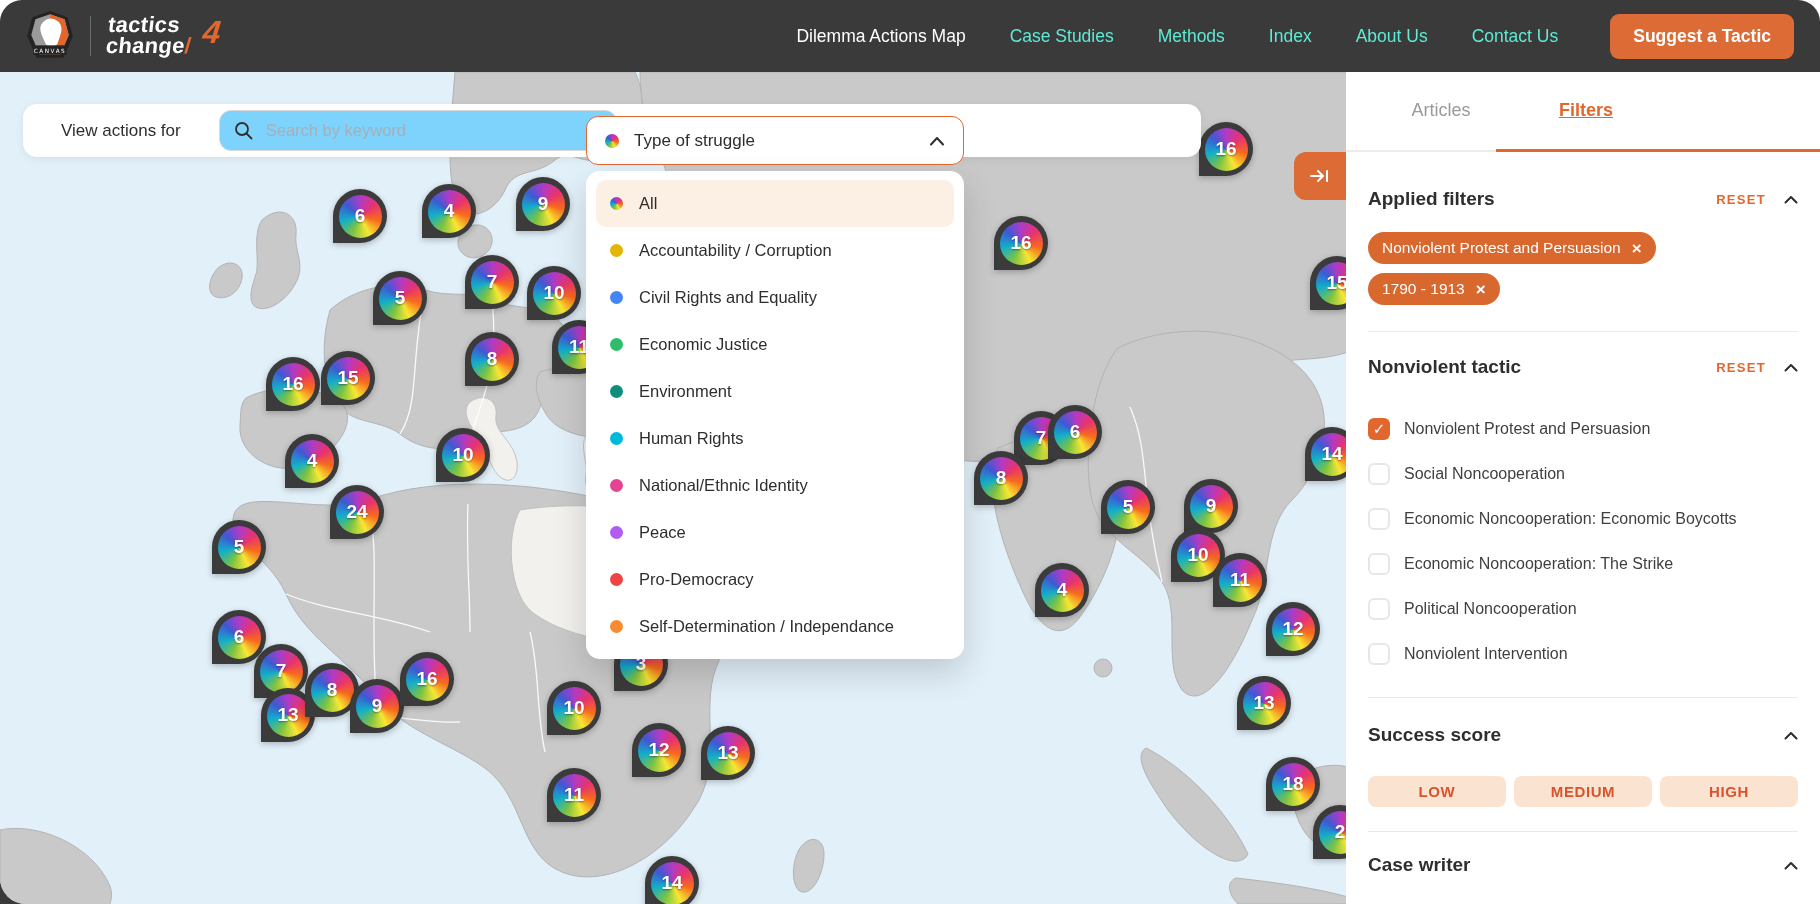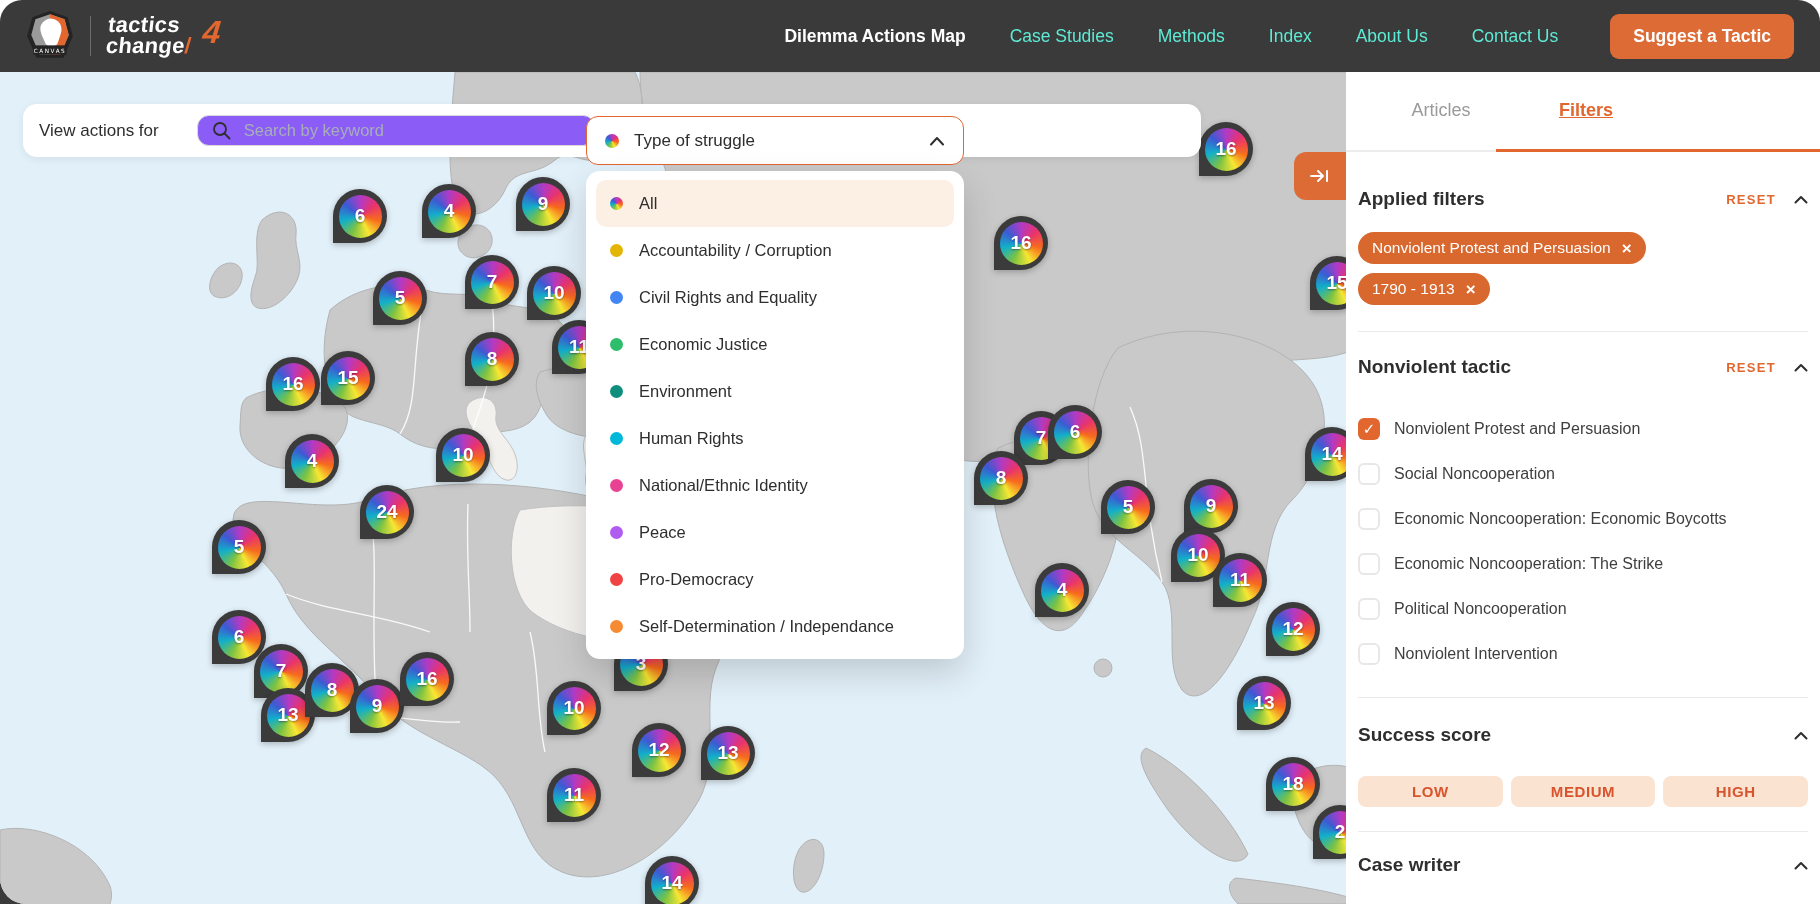--- a/index.html
+++ b/index.html
@@ -12,43 +12,43 @@
           border-radius:22px 22px 0 0;display:flex;align-items:center;padding:0 26px;box-sizing:border-box;z-index:30;}
   .brand{display:flex;align-items:center;gap:16px;}
   .brand-badge{flex:0 0 auto;}
   .brand-sep{width:1px;height:40px;background:#6b6b6b;}
   .brand-word{position:relative;transform:skewX(-6deg);line-height:0.94;padding-right:26px;}
   .brand-line{display:block;font-weight:800;font-size:22px;color:#fff;letter-spacing:.3px;}
   .brand-four{position:absolute;right:-2px;top:1px;font-size:32px;font-weight:800;font-style:italic;color:#E2672F;line-height:1;}
   .brand-slash{color:#E2672F;font-weight:800;}
   .nav-menu{margin-left:auto;display:flex;align-items:center;gap:44px;}
   .nav-item{font-size:17.5px;color:#5eead4;cursor:pointer;white-space:nowrap;}
-  .nav-item.active{color:#fff;font-weight:700;}
+  .nav-item.active{color:#fff;font-weight:400;}
   .nav-cta{margin-left:52px;background:#DD6B35;color:#fff;font-size:17.5px;font-weight:700;
            padding:12px 23px;border-radius:9px;border:none;cursor:pointer;white-space:nowrap;}
 
   
   .corner-dark{position:absolute;left:0;bottom:0;width:36px;height:36px;background:#3A3A3A;z-index:0;}
   .map-wrap{position:absolute;top:72px;left:0;width:1820px;height:832px;background:#E2F0F9;
             overflow:hidden;border-radius:0 0 0 26px;z-index:1;}
   .map-wrap svg{position:absolute;inset:0;}
 
   .pin{position:absolute;width:54px;height:54px;background:#3B3B3B;border-radius:50% 50% 50% 0;
        transform:translate(-50%,-50%);display:flex;align-items:center;justify-content:center;
        box-shadow:0 2px 6px rgba(0,0,0,.25);z-index:2;text-align:center;}
   .pin-dot{width:43px;height:43px;border-radius:50%;display:flex;align-items:center;justify-content:center;
        background:conic-gradient(from 0deg,#B23AC4,#E8336E,#F76B1C,#F7E733,#7CC243,#12AFC9,#3D5AD3,#B23AC4);}
   .pin-count{font-size:19px;font-weight:700;color:#fff;text-shadow:0 1px 2px rgba(0,0,0,.4);}
 
   
   .toolbar{position:absolute;left:23px;top:104px;width:1178px;height:53px;background:#fff;border-radius:14px;
-           box-shadow:0 2px 8px rgba(0,0,0,.07);display:flex;align-items:center;padding:0 16px;box-sizing:border-box;z-index:5;}
+           box-shadow:0 2px 8px rgba(0,0,0,.07);display:flex;align-items:center;padding:0 38px;box-sizing:border-box;z-index:5;}
   .toolbar-label{font-size:17px;color:#2E2E2E;font-weight:500;white-space:nowrap;}
-  .searchbox{margin-left:38px;width:398px;height:31px;border:1px solid #D9D9D9;border-radius:12px;
-             display:flex;align-items:center;padding:0 14px;gap:11px;box-sizing:border-box;background:#8b5cf6;}
+  .searchbox{margin-left:38px;width:398px;height:41px;border:1px solid #D9D9D9;border-radius:12px;
+             display:flex;align-items:center;padding:0 14px;gap:11px;box-sizing:border-box;background:#7dd3fc;}
   .searchbox input{border:none;outline:none;flex:1;font-size:16.5px;color:#2E2E2E;background:transparent;
              font-family:"Liberation Sans","DejaVu Sans",sans-serif;}
   .searchbox input::placeholder{color:#A7AEB8;}
 
   .select{position:absolute;left:586px;top:116px;width:378px;height:49px;background:#fff;border:1.5px solid #E2672F;
           border-radius:12px;display:flex;align-items:center;padding:0 18px;gap:15px;box-sizing:border-box;z-index:6;cursor:pointer;}
   .select-label{font-size:17px;color:#2E2E2E;flex:1;}
   .dot{width:14px;height:14px;border-radius:50%;flex:0 0 auto;}
   .dot.rainbow{background:conic-gradient(from 0deg,#B23AC4,#E8336E,#F76B1C,#F7E733,#7CC243,#12AFC9,#3D5AD3,#B23AC4);}
 
@@ -63,21 +63,21 @@
   .collapse-btn{position:absolute;top:152px;right:474px;width:52px;height:48px;background:#DD6B35;
         border:none;border-radius:12px 0 0 12px;display:flex;align-items:center;justify-content:center;cursor:pointer;z-index:25;}
 
   
   .sidebar{position:absolute;top:72px;right:0;width:474px;bottom:0;background:#fff;z-index:20;box-sizing:border-box;margin-left:12px;}
   .tabs{position:relative;height:78px;border-bottom:2px solid #ECECEC;}
   .tab{position:absolute;top:0;height:76px;display:flex;align-items:center;justify-content:center;font-size:18px;cursor:pointer;}
   .tab-articles{left:0;width:190px;color:#9A9A9A;}
   .tab-filters{left:160px;width:160px;color:#E2672F;font-weight:700;text-decoration:underline;}
   .tab-underline{position:absolute;left:150px;right:0;bottom:-2px;height:3px;background:#E2672F;}
-  .side-content{padding:0 12px;}
+  .side-content{padding:0 22px;}
   .sec-head{display:flex;align-items:center;}
   .sec-title{flex:1;font-size:19px;font-weight:700;color:#2E2E2E;}
   .sec-reset{font-size:13px;font-weight:700;letter-spacing:1.3px;color:#E2672F;margin-right:18px;cursor:pointer;}
   .chev{flex:0 0 auto;cursor:pointer;}
   .hd-applied{margin-top:36px;} .hd-tactic{margin-top:24px;} .hd-success{margin-top:26px;} .hd-writer{margin-top:22px;}
   .chips{margin-top:22px;display:flex;flex-direction:column;align-items:flex-start;gap:9px;}
   .chip{background:#D9682F;color:#fff;border-radius:17px;padding:7px 14px;font-size:15.5px;
         display:flex;align-items:center;gap:11px;cursor:pointer;}
   .chip-x{font-size:17px;font-weight:700;line-height:1;}
   .divider{height:1px;background:#EAEAEA;margin-top:26px;}
@@ -212,21 +212,21 @@
         <div class="pin" style="left: 312px; top: 389px;">
           <div class="pin-dot">
             <span class="pin-count">4</span>
           </div>
         </div>
         <div class="pin" style="left: 463px; top: 383px;">
           <div class="pin-dot">
             <span class="pin-count">10</span>
           </div>
         </div>
-        <div class="pin" style="left: 387px; top: 440px;">
+        <div class="pin" style="left: 357px; top: 440px;">
           <div class="pin-dot">
             <span class="pin-count">24</span>
           </div>
         </div>
         <div class="pin" style="left: 239px; top: 475px;">
           <div class="pin-dot">
             <span class="pin-count">5</span>
           </div>
         </div>
         <div class="pin" style="left: 239px; top: 565px;">

